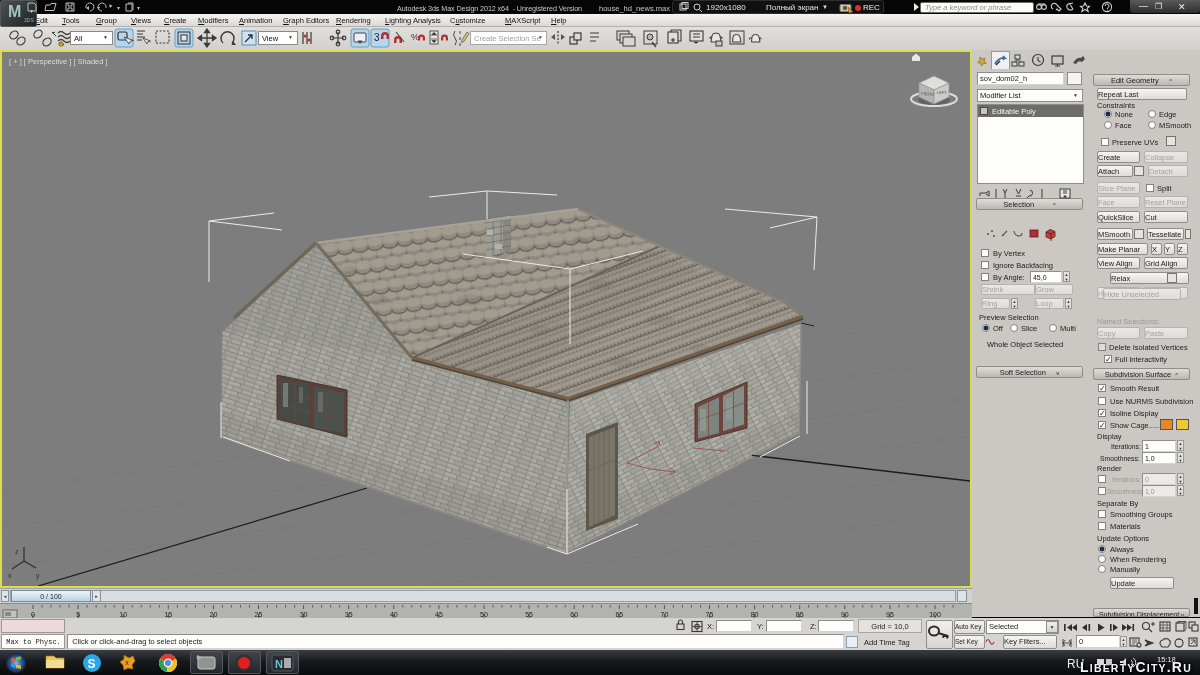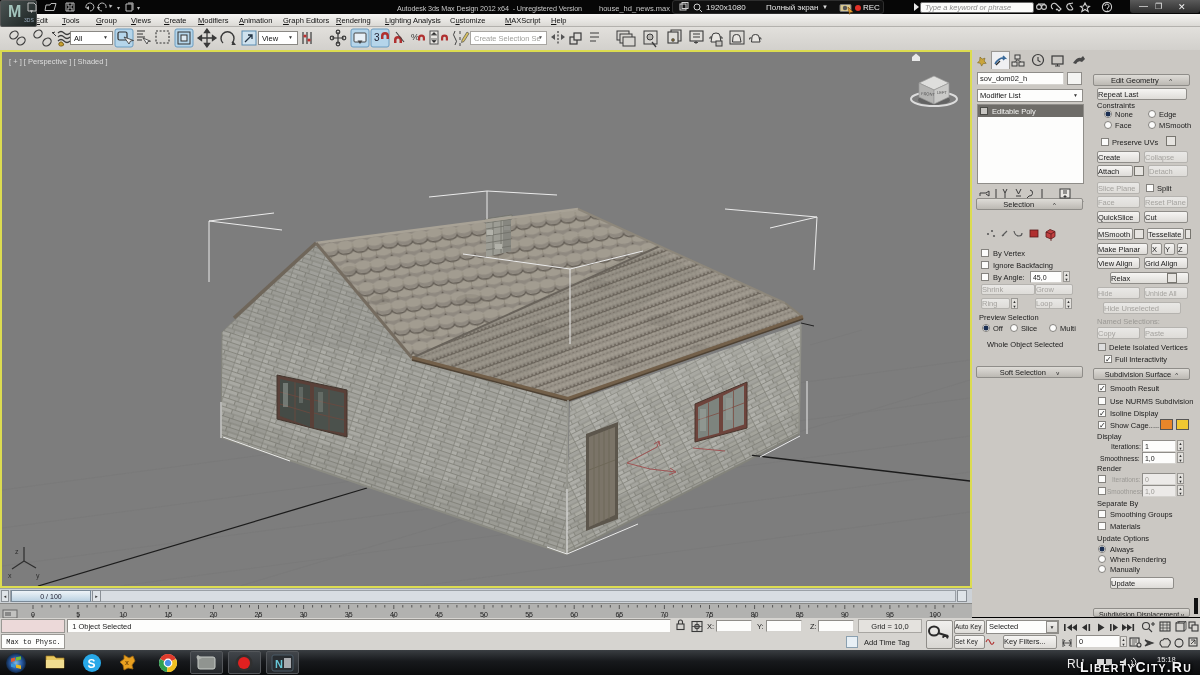--- a/index.html
+++ b/index.html
@@ -350,21 +350,21 @@
 <div class="btn" style="left:1097px;top:243px;width:51px;height:12px;line-height:11px">Make Planar</div>
 <div class="btn" style="left:1151px;top:243px;width:11px;height:12px;line-height:11px">X</div>
 <div class="btn" style="left:1164px;top:243px;width:11px;height:12px;line-height:11px">Y</div>
 <div class="btn" style="left:1177px;top:243px;width:11px;height:12px;line-height:11px">Z</div>
 <div class="btn" style="left:1097px;top:257px;width:43px;height:12px;line-height:11px">View Align</div>
 <div class="btn" style="left:1144px;top:257px;width:44px;height:12px;line-height:11px">Grid Align</div>
 <div class="btn" style="left:1110px;top:272px;width:79px;height:12px;line-height:11px">Relax</div>
 <div class="a" style="left:1167px;top:273px;width:10px;height:10px;background:#e6e4e0;border:1px solid #77756f"></div>
 <div class="btn d" style="left:1097px;top:287px;width:43px;height:12px;line-height:11px;font-size:7px">Hide Selected</div>
 <div class="btn d" style="left:1144px;top:287px;width:44px;height:12px;line-height:11px;font-size:7px">Unhide All</div>
-<div class="btn d" style="left:1103px;top:302px;width:78px;height:12px;line-height:11px">Hide Unselected</div>
+<div class="btn d" style="left:1103px;top:288px;width:78px;height:12px;line-height:11px">Hide Unselected</div>
 <div class="lb g" style="left:1097px;top:317px">Named Selections:</div>
 <div class="btn d" style="left:1097px;top:327px;width:43px;height:12px;line-height:11px">Copy</div>
 <div class="btn d" style="left:1144px;top:327px;width:44px;height:12px;line-height:11px">Paste</div>
 <div class="cb" style="left:1098px;top:343px;background:#ddd"></div>
     <div class="lb" style="left:1109px;top:343px">Delete Isolated Vertices</div>
 <div class="cb" style="left:1104px;top:355px">✓</div>
     <div class="lb" style="left:1115px;top:355px">Full Interactivity</div>
 <div class="hdr" style="left:1093px;top:368px;width:97px;height:12px;line-height:11px">Subdivision Surface&nbsp;&nbsp;<span style="font-size:6px">^</span></div>
 <div class="cb" style="left:1098px;top:384px">✓</div>
     <div class="lb" style="left:1110px;top:384px">Smooth Result</div>
@@ -562,21 +562,21 @@
         <line x1="944.0" y1="1" x2="944.0" y2="3.5" stroke="#555" stroke-width="1"></line>
         <line x1="953.0" y1="1" x2="953.0" y2="3.5" stroke="#555" stroke-width="1"></line>
         <rect x="3" y="6" width="14" height="8" fill="#c2c2c0" stroke="#666"></rect>
         <rect x="5" y="8" width="6" height="4" fill="#888"></rect>
       </svg>
     </div>
 
 <div class="a" style="left:0;top:618px;width:1200px;height:32px;background:#d6d4d0"></div>
 <div class="a" style="left:1px;top:619px;width:64px;height:14px;background:#ecd9d9;border:1px solid #9a9894"></div>
 <div class="a" style="left:1px;top:634px;width:64px;height:15px;background:#fdfdfc;border:1px solid #9a9894;font-family:'Liberation Mono',monospace;font-size:7px;line-height:14px;color:#222;white-space:nowrap">&nbsp;Max to Physc.</div>
-<div class="fld" style="left:67px;top:619px;width:604px;height:14px;font-size:7.5px;line-height:13px">&nbsp;&nbsp;1 Object Selected</div>
+<div class="fld" style="left:67px;top:634px;width:777px;height:15px;font-size:7.5px;line-height:14px">&nbsp;&nbsp;Click or click-and-drag to select objects</div>
 <div class="t" style="left:707px;top:622px;font-size:7.5px;color:#222">X:</div>
 <div class="fld" style="left:716px;top:620px;width:36px;height:12px"></div>
 <div class="t" style="left:757px;top:622px;font-size:7.5px;color:#222">Y:</div>
 <div class="fld" style="left:766px;top:620px;width:36px;height:12px"></div>
 <div class="t" style="left:810px;top:622px;font-size:7.5px;color:#222">Z:</div>
 <div class="fld" style="left:818px;top:620px;width:36px;height:12px"></div>
 <div class="a" style="left:858px;top:619px;width:64px;height:14px;background:#e4e2de;border:1px solid #a8a6a2;font-size:7.5px;line-height:13px;color:#222;text-align:center">Grid = 10,0</div>
 <div class="a" style="left:846px;top:636px;width:12px;height:12px;background:#e8f0f6;border:1px solid #8aa0b0"></div>
 <div class="t" style="left:864px;top:638px;font-size:7.5px;color:#222">Add Time Tag</div>
 <div class="btn" style="left:926px;top:620px;width:27px;height:29px;background:linear-gradient(#f0efed,#d8d6d2)"></div>

